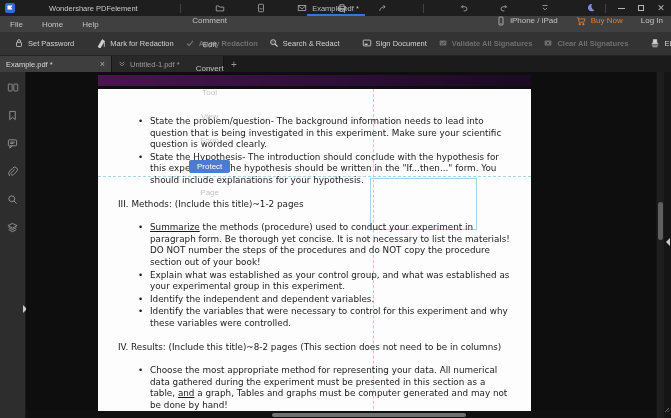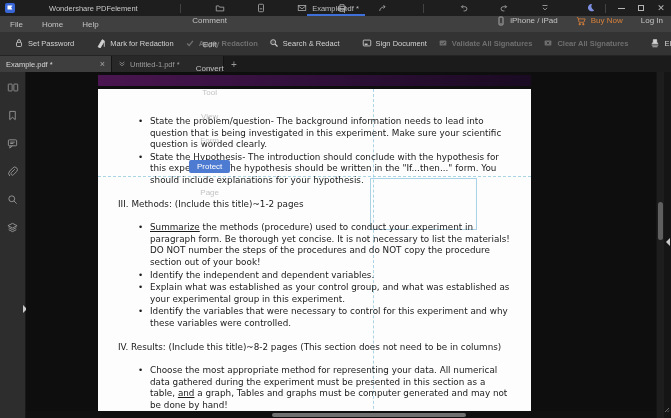--- a/index.html
+++ b/index.html
@@ -331,22 +331,22 @@
       <div class="hguide"></div>
       <div class="sel-box"></div>
 
       <div class="doc">
         <div class="bullet"><span>State the problem/question- The background information needs to lead into question that is being investigated in this experiment. Make sure your scientific question is worded clearly.</span></div>
         <div class="bullet"><span>State the Hypothesis- The introduction should conclude with the hypothesis for this experiment. The hypothesis should be written in the "If...then..." form. You should include explanations for your hypothesis.</span></div>
 
         <div class="heading">III.  Methods: (Include this title)~1-2 pages</div>
 
         <div class="bullet"><span class="u">Summarize</span><span> the methods (procedure) used to conduct your experiment in paragraph form. Be thorough yet concise. It is not necessary to list the materials! DO NOT number the steps of the procedures and do NOT copy the procedure section out of your book!</span></div>
+        <div class="bullet"><span>Explain what was established as your control group, and what was established as your experimental group in this experiment.</span></div>
         <div class="bullet"><span>Identify the independent and dependent variables.</span></div>
-        <div class="bullet"><span>Explain what was established as your control group, and what was established as your experimental group in this experiment.</span></div>
         <div class="bullet"><span>Identify the variables that were necessary to control for this experiment and why these variables were controlled.</span></div>
 
         <div class="heading">IV. Results: (Include this title)~8-2 pages (This section does not need to be in columns)</div>
 
         <div class="bullet"><span>Choose the most appropriate method for representing your data. All numerical data gathered during the experiment must be presented in this section as a table, </span><span class="u">and</span><span> a graph, Tables and graphs must be computer generated and may not be done by hand!</span></div>
         <div class="bullet"><span>Make sure tables and graphs are appropriately titled, axes labeled.</span></div>
 
       </div>
     </div>
   </div>

